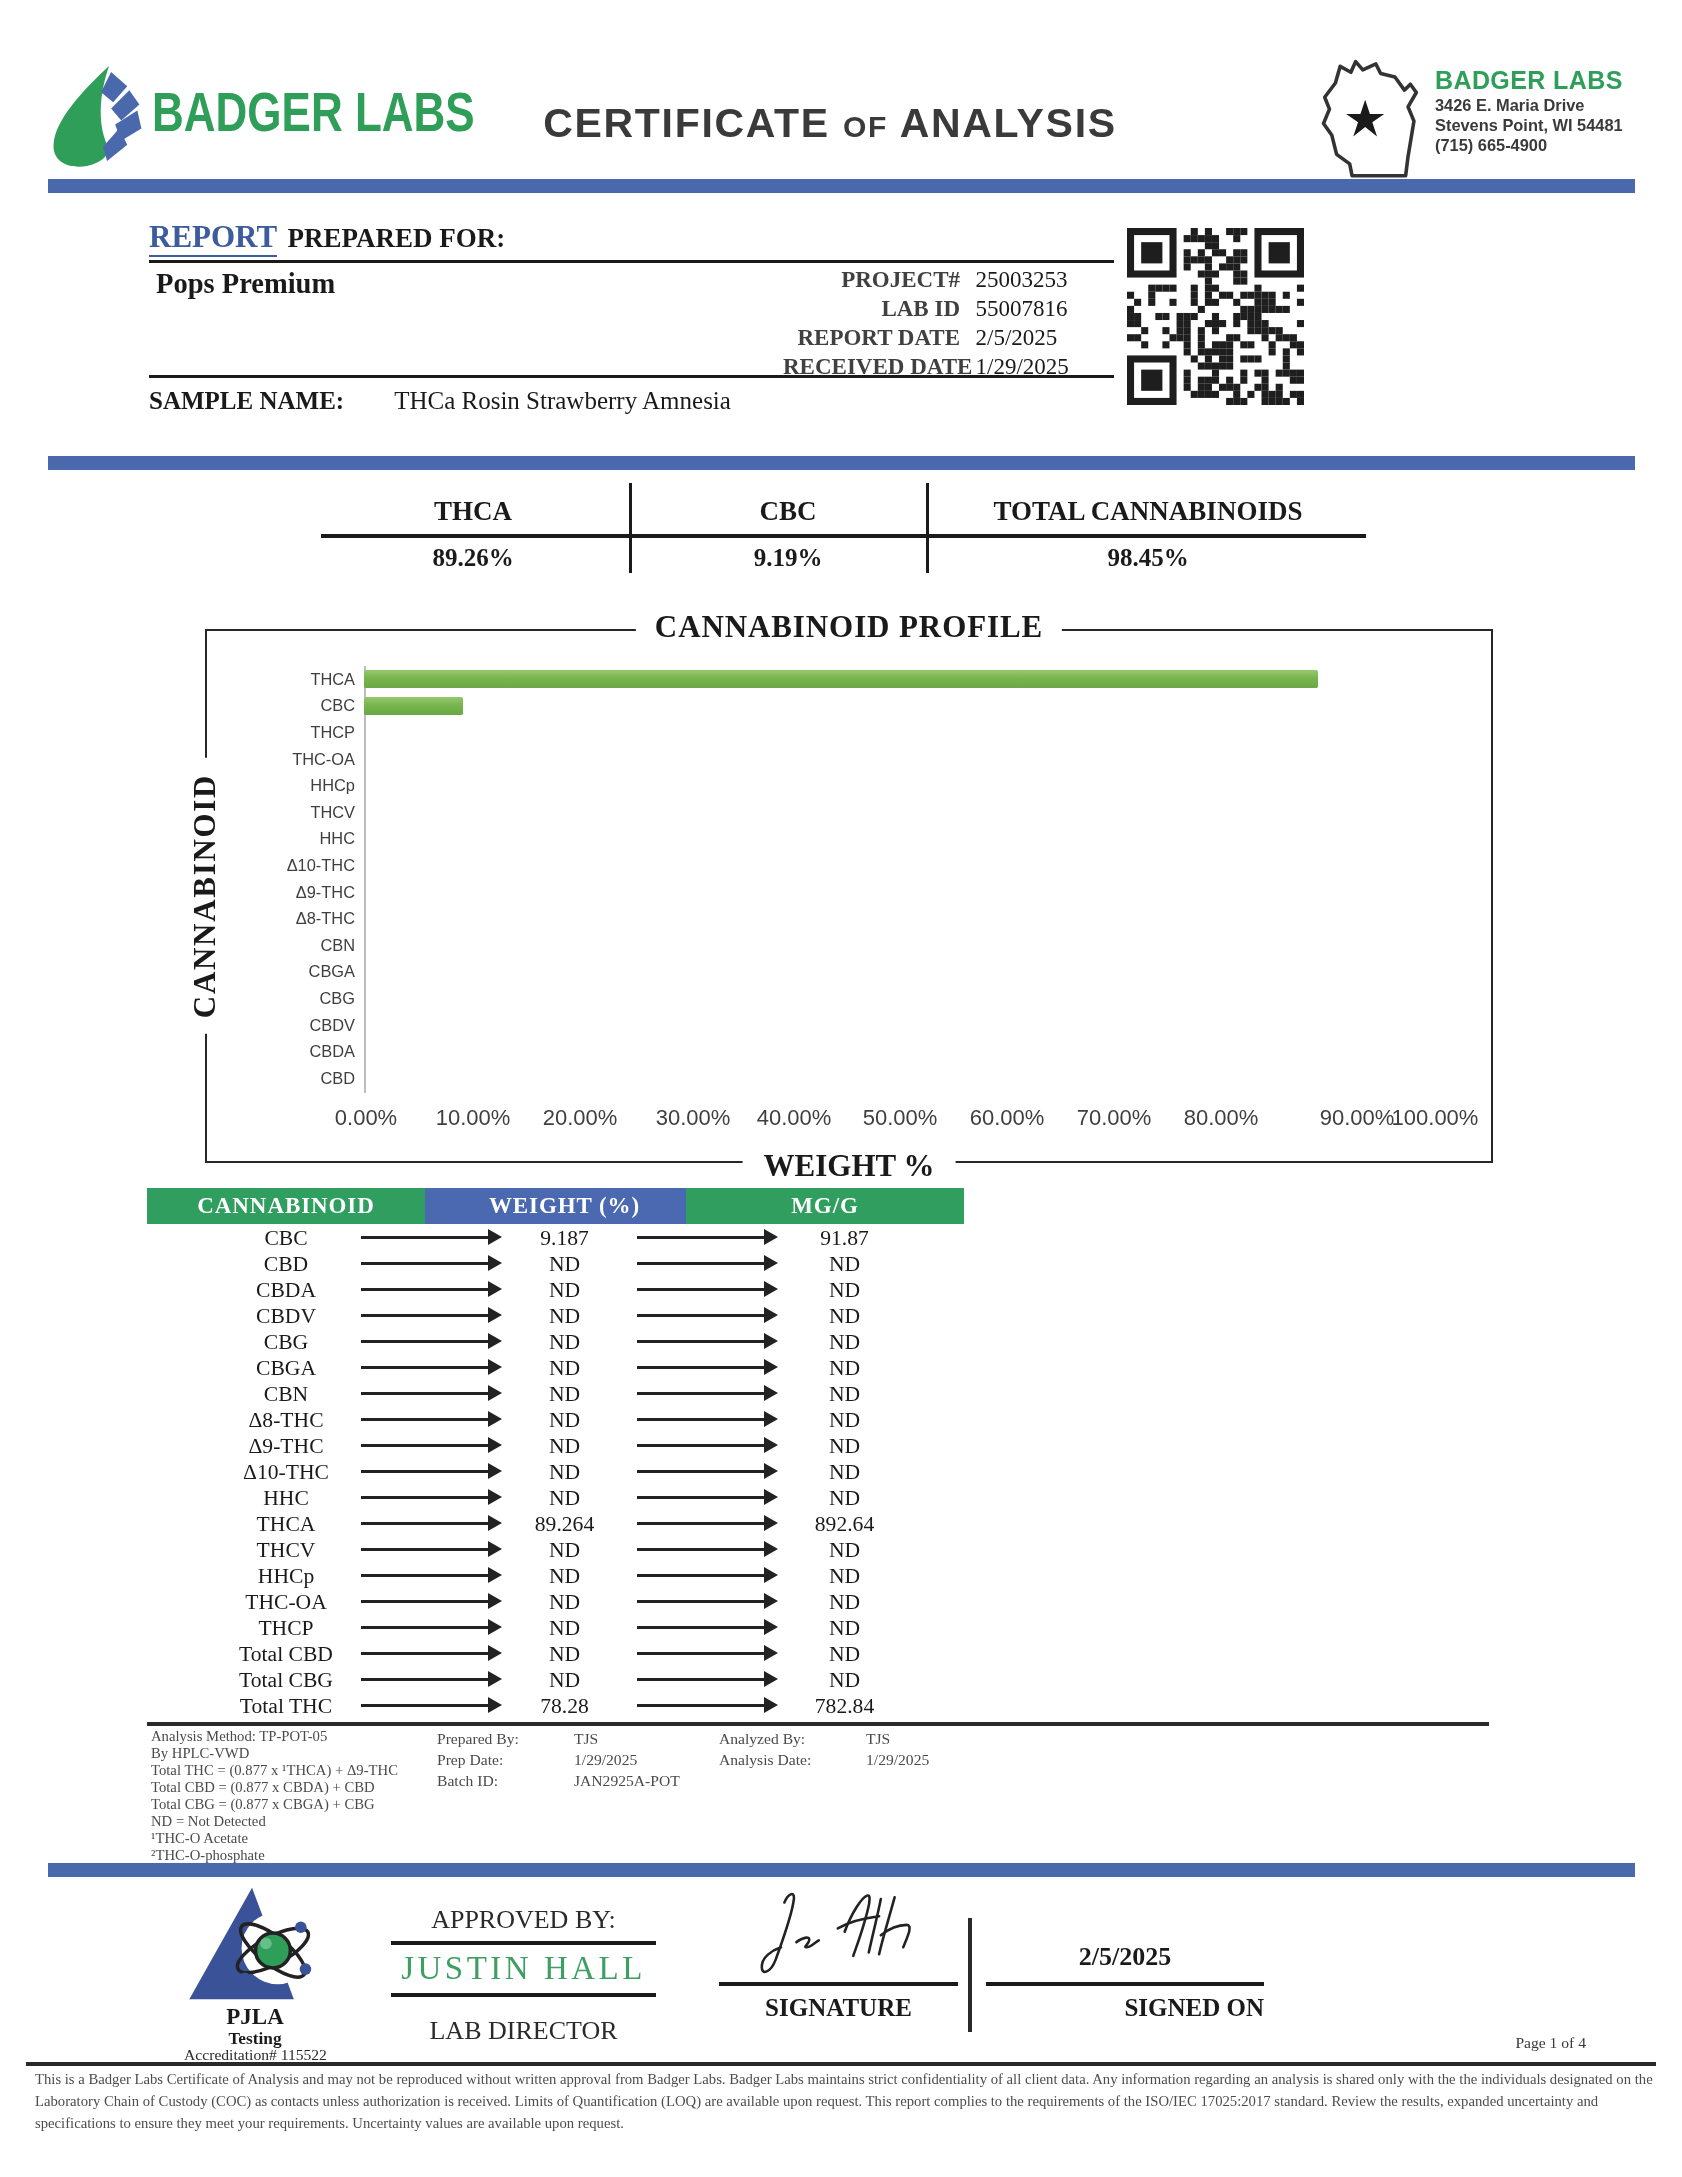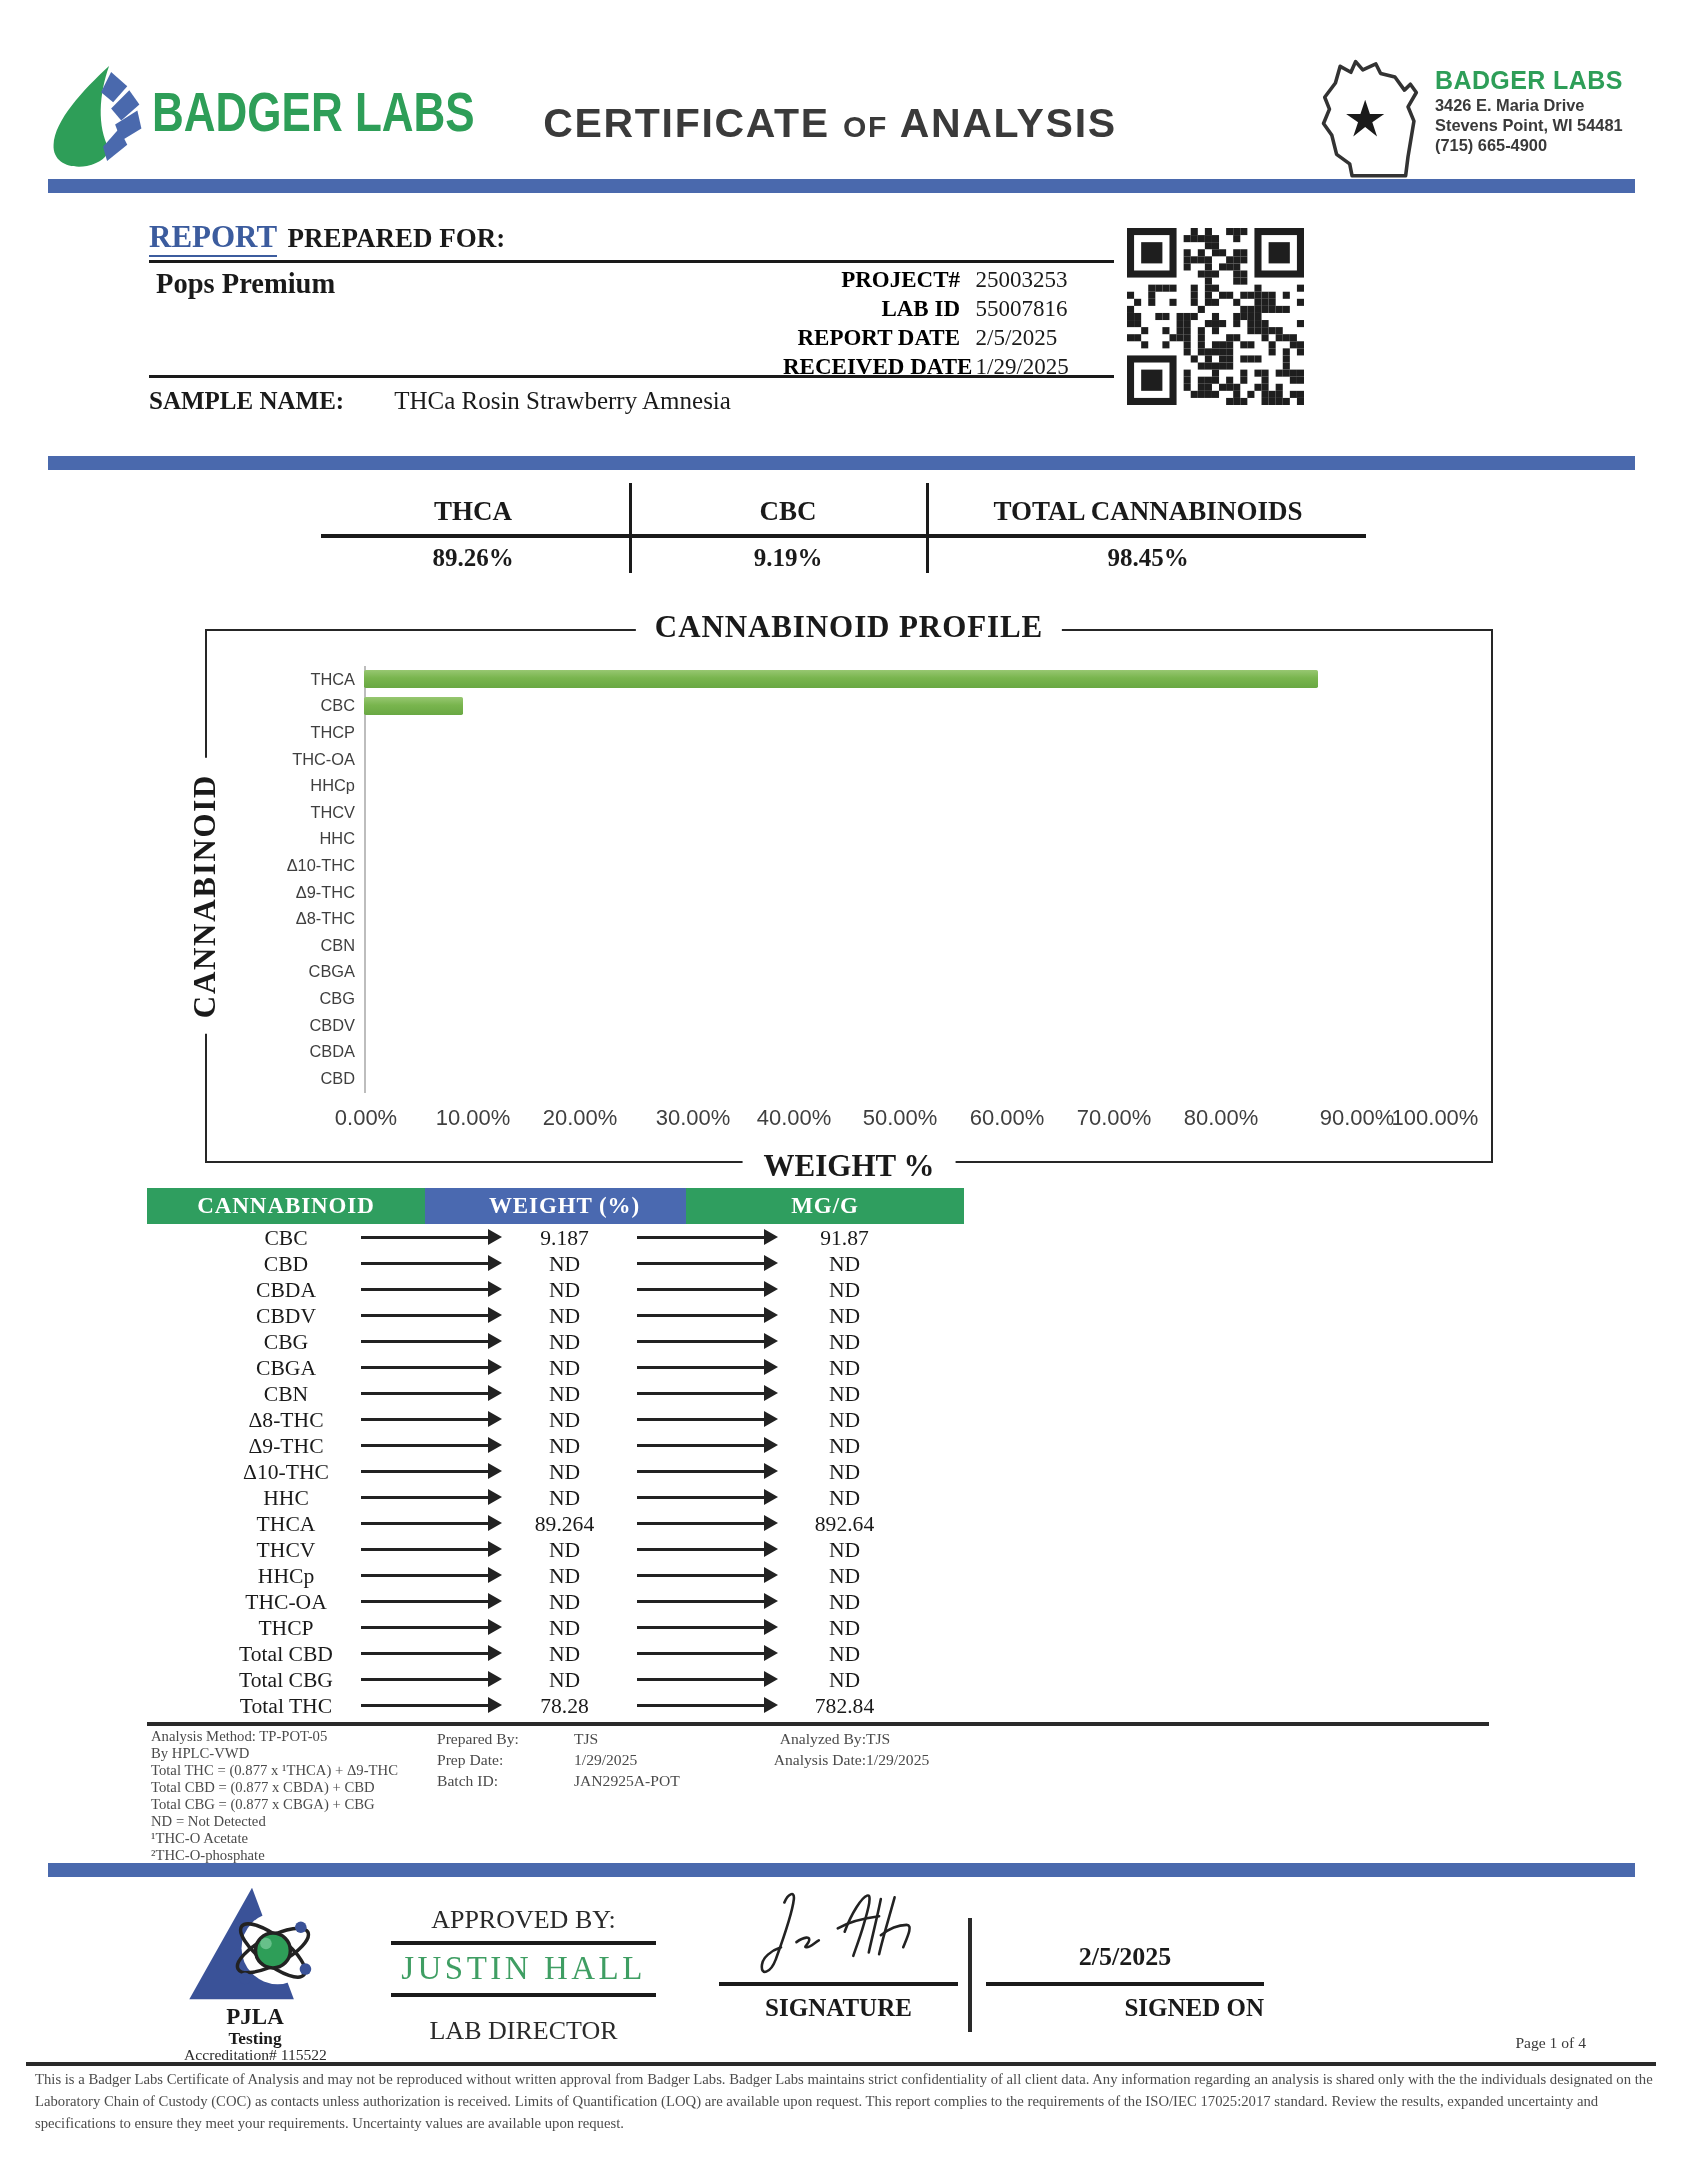--- a/index.html
+++ b/index.html
@@ -21,21 +21,21 @@
   .bluebar{left:48px;width:1587px;height:14px;background:#4a69ad;}
 
   
   .rep-title{left:149px;top:219px;white-space:nowrap;}
   .rep-title .w1{color:#3c5c9e;font-weight:700;font-size:31px;border-bottom:2.6px solid #3c5c9e;padding-bottom:0.9px;}
   .rep-title .w2{color:#1a1a1a;font-weight:700;font-size:27px;margin-left:10.4px;}
   .rule{background:#1a1a1a;height:2.6px;}
   .client{left:156px;top:268px;font-weight:700;font-size:28.5px;}
   .fields{left:783px;top:265px;line-height:29px;white-space:nowrap;}
   .f-row{display:flex;}
-  .f-label{display:inline-block;width:177px;text-align:right;color:#000000;font-weight:700;font-size:23px;}
+  .f-label{display:inline-block;width:177px;text-align:right;color:#404040;font-weight:700;font-size:23px;}
   .f-value{margin-left:15.6px;font-size:23px;}
   .sample{left:149px;top:387px;font-size:25px;white-space:nowrap;}
   .sample .lab{font-weight:700;}
   .sample .val{margin-left:50px;}
   #qr{left:1127px;top:228px;width:177px;height:177px;}
 
   
   .sum-h{top:496px;font-weight:700;font-size:27px;text-align:center;white-space:nowrap;}
   .sum-v{top:544px;font-weight:700;font-size:25px;text-align:center;}
   .sum-div{top:483px;width:2.6px;height:90px;background:#1a1a1a;}
@@ -76,21 +76,21 @@
   .a2{left:490px;width:128px;}
   .heavy{background:#2a2a2a;}
 
   
   #fn-method{left:151px;top:1728px;font-size:14.7px;color:#4a4a4a;line-height:17px;white-space:nowrap;}
   .fn-col{font-size:15.6px;color:#4a4a4a;line-height:21px;white-space:nowrap;}
   .fn-row{display:flex;}
   .fn-l{display:inline-block;}
   #fn-prep{left:437px;top:1728px;}
   #fn-prep .fn-l{width:137px;}
-  #fn-an{left:719px;top:1728px;text-align:right;}
+  #fn-an{left:719px;top:1728px;}
   #fn-an .fn-l{width:147px;}
 
   
   .appr{left:391px;top:1905px;width:265px;text-align:center;}
   .appr .t1{font-size:26px;color:#2a2a2a;white-space:nowrap;}
   .appr .bar{height:4.3px;background:#1a1a1a;margin-top:6px;}
   .appr .nm{font-size:33px;color:#3f9e63;letter-spacing:3.5px;margin-top:4.3px;white-space:nowrap;}
   .appr .t2{font-size:26px;color:#2a2a2a;margin-top:19px;white-space:nowrap;}
   .sig-line{left:719px;top:1982px;width:239px;height:4.3px;background:#1a1a1a;}
   .sig-label{left:719px;top:1994px;width:239px;text-align:center;font-weight:700;font-size:25px;}

